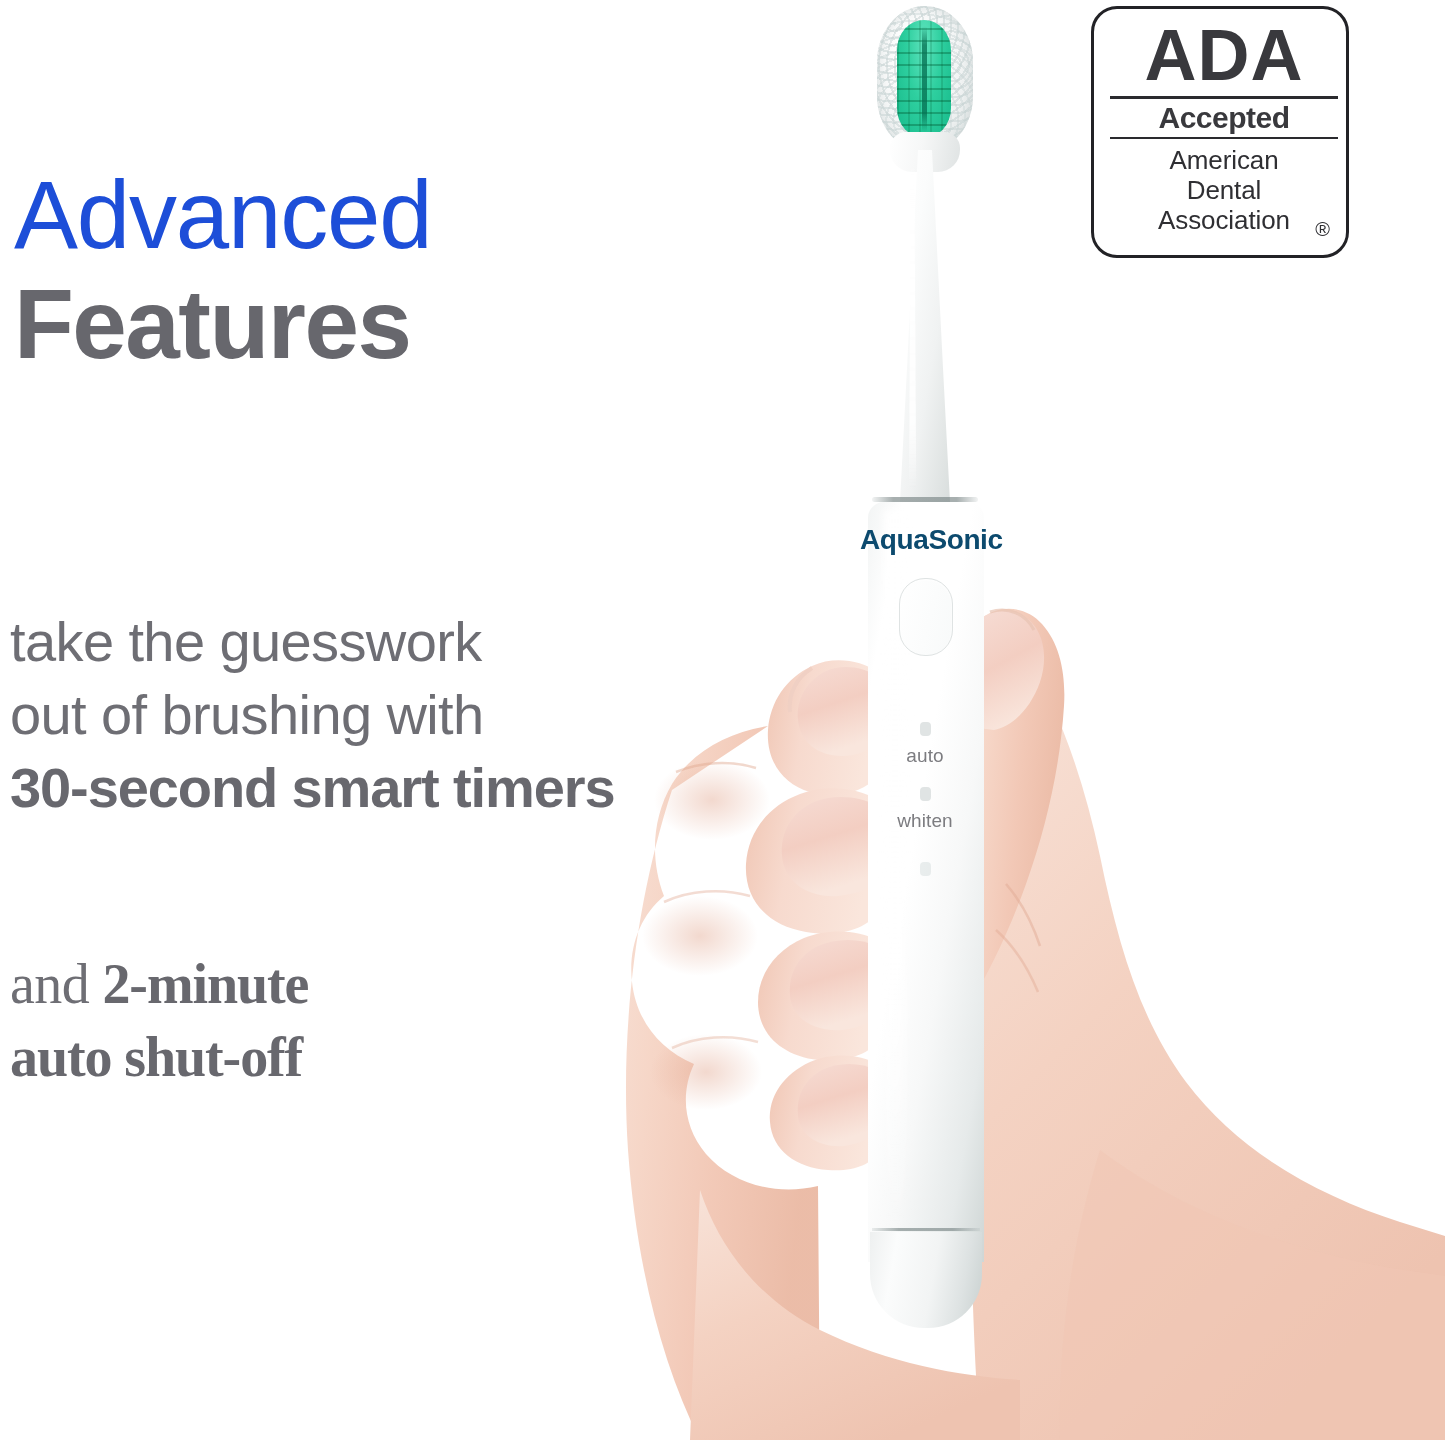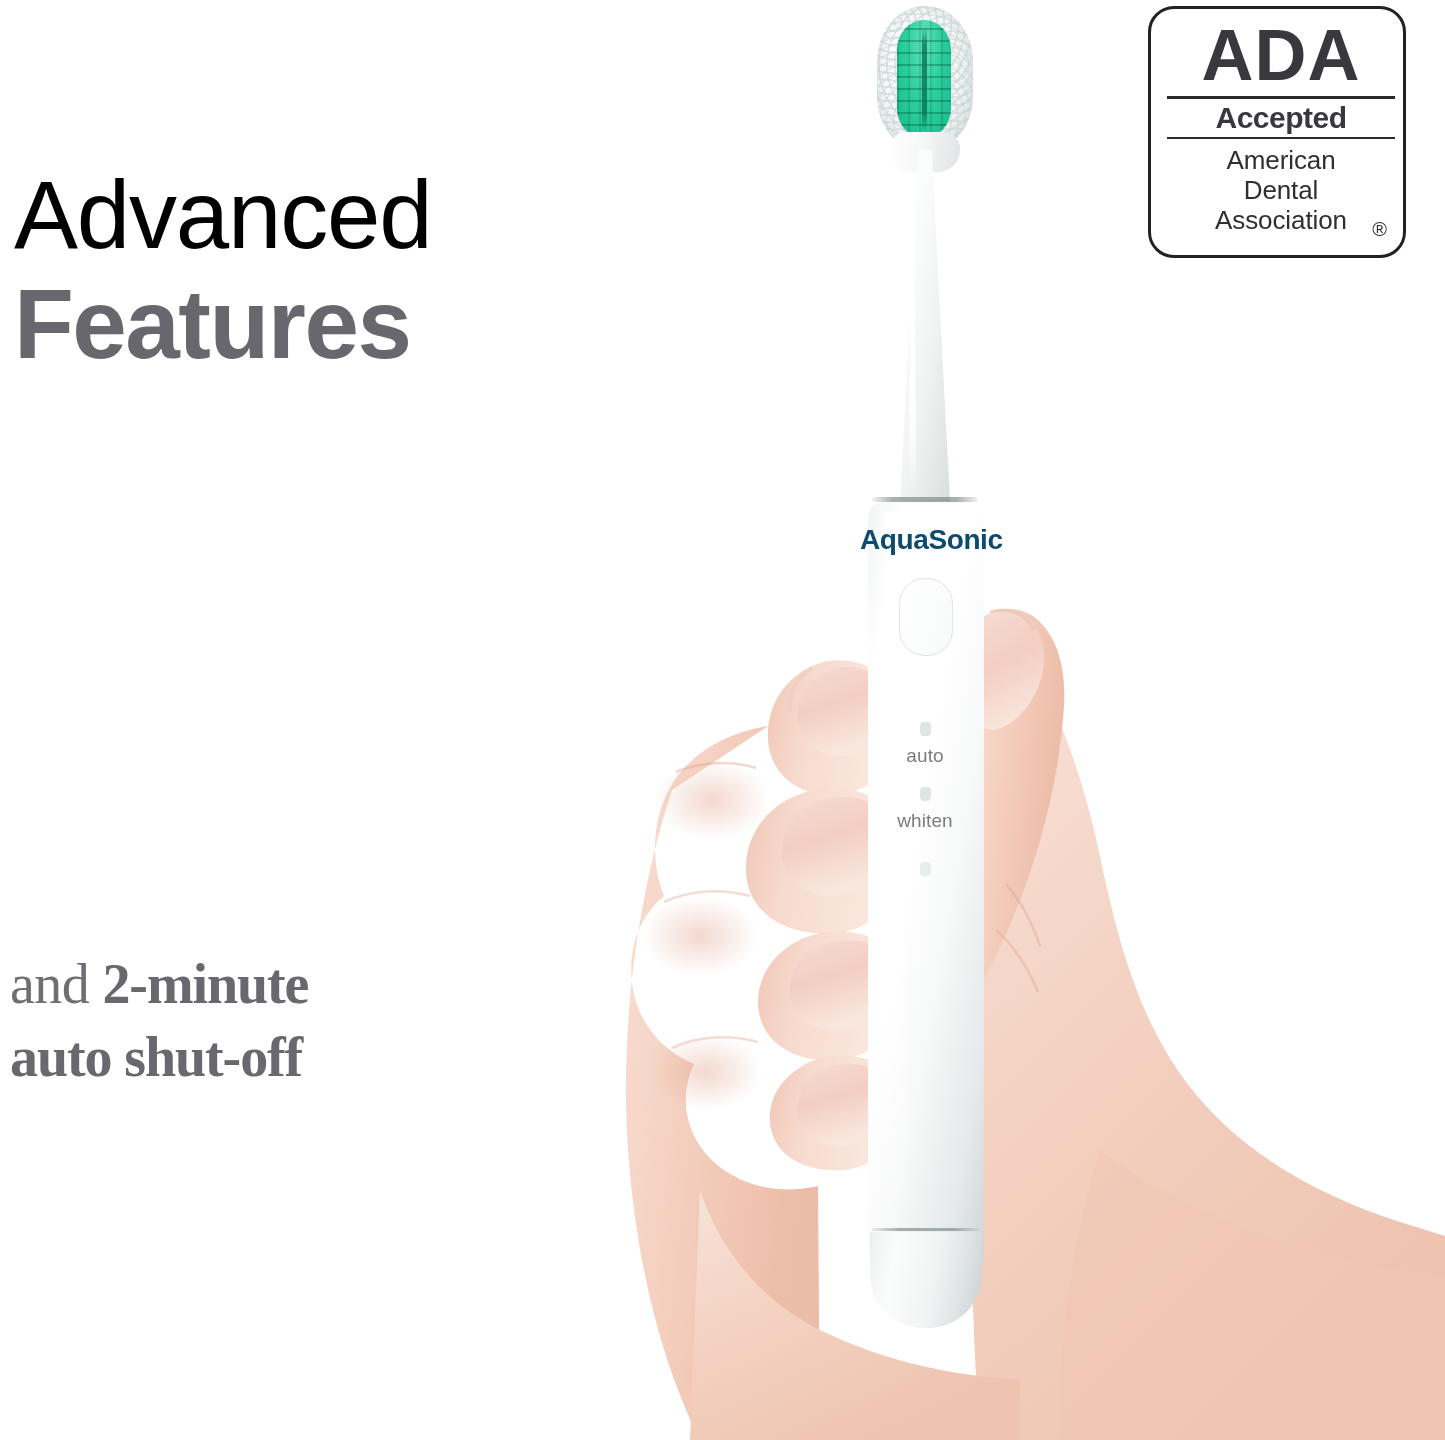--- a/index.html
+++ b/index.html
@@ -23,21 +23,21 @@
     top: 168px;
     line-height: 0.97;
     color: #6b6b71;
     white-space: nowrap;
   }
   .headline .line1 {
     display: block;
     font-size: 96px;
     font-weight: 300;
     letter-spacing: -1.2px;
-    color: #000000;
+    color: #1d4ed8;
   }
   .headline .line2 {
     display: block;
     font-size: 98px;
     font-weight: 700;
     letter-spacing: -1.5px;
     color: #67676d;
     margin-top: 16px;
   }
 
@@ -50,21 +50,21 @@
   }
   #para-timers { top: 606px; }
   #para-shutoff { top: 948px; font-family: Liberation Serif, serif; }
   .para .ln { display: block; font-size: 56px; font-weight: 400; letter-spacing: -0.6px; }
   .para .ln.b { font-weight: 700; letter-spacing: -1.1px; color: #68686e; }
   .para .ln .b { font-weight: 700; letter-spacing: -1.1px; color: #68686e; }
 
   
   #ada-badge {
     position: absolute;
-    left: 1148px; top: 6px;
+    left: 1091px; top: 6px;
     width: 258px; height: 252px;
     border: 3px solid #222226;
     border-radius: 26px;
     background: #ffffff;
     padding: 10px 8px 8px 16px;
   }
   #ada-badge .ada-word {
     font-size: 72px;
     font-weight: 700;
     letter-spacing: 1px;
@@ -262,20 +262,25 @@
 </head>
 <body>
 
 <div id="stage">
 
   <div class="headline">
     <span class="line1">Advanced</span>
     <span class="line2">Features</span>
   </div>
 
+  <div class="para" id="para-timers">
+    <span class="ln">take the guesswork</span>
+    <span class="ln">out of brushing with</span>
+    <span class="ln b">30-second smart timers</span>
+  </div>
 
   <div class="para" id="para-shutoff">
     <span class="ln"><span>and </span><span class="b">2-minute</span></span>
     <span class="ln b">auto shut-off</span>
   </div>
 
   <div id="ada-badge">
     <div class="ada-word">ADA</div>
     <div class="rule"></div>
     <div class="accepted">Accepted</div>

